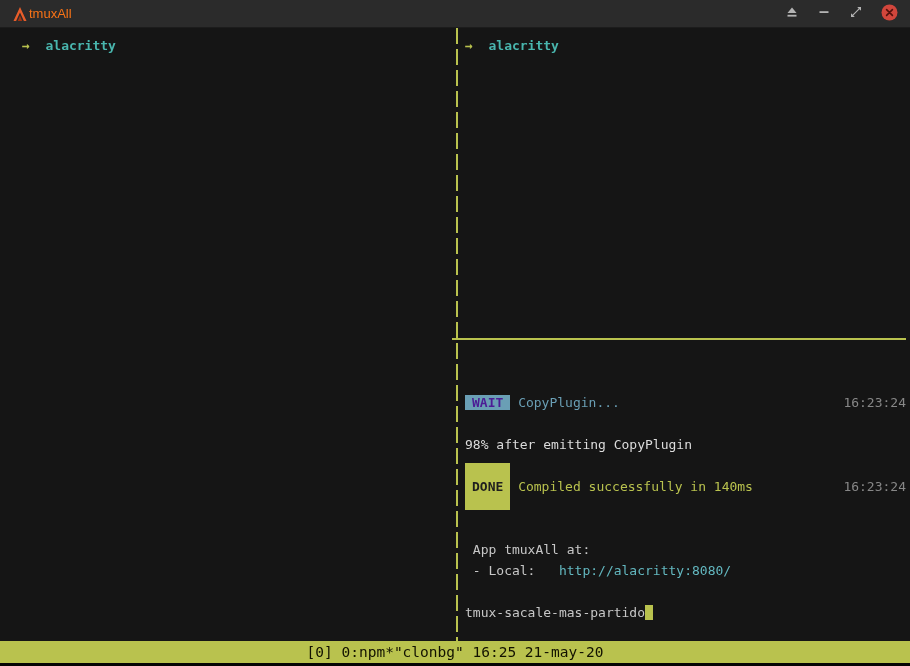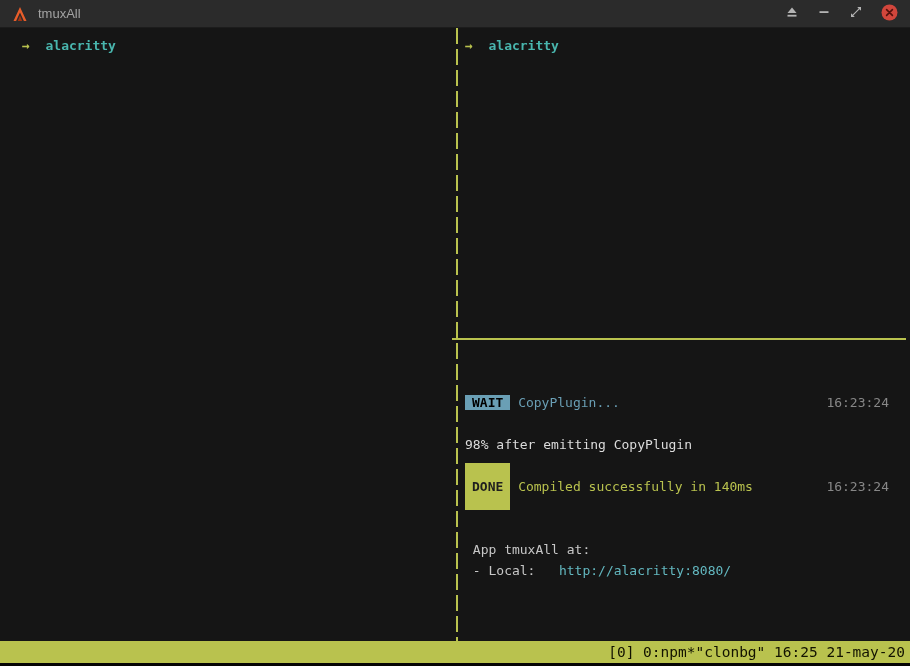--- a/index.html
+++ b/index.html
@@ -9,57 +9,57 @@
   }
   *{box-sizing:border-box;margin:0;padding:0}
   body{width:910px;height:666px;overflow:hidden;background:#000;
        font-family:"DejaVu Sans Mono",monospace}
   .window{width:910px;height:666px;display:flex;flex-direction:column;background:#000}
 
   
   .titlebar{height:28px;flex:0 0 28px;background:var(--titlebar-bg);
     border-bottom:1px solid #1c1c1c;display:flex;align-items:center;padding:0 12px}
   .app-icon{width:16px;height:16px;display:flex}
-  .title{color:#a3a3a3;font:13px "Liberation Sans",sans-serif;margin-left:10px}
+  .title{color:#f97316;font:13px "Liberation Sans",sans-serif;margin-left:1px}
   .controls{margin-left:auto;display:flex;align-items:center;gap:18px}
   .wbtn{background:none;border:0;padding:0;display:flex;align-items:center;cursor:pointer}
 
   
   .terminal{height:613px;flex:0 0 613px;background:var(--terminal-bg);display:flex;overflow:hidden}
   .pane{font-size:13px;line-height:21px;color:var(--fg)}
   .pane-left{width:452px;flex:0 0 452px;padding:7px 0 0 22px}
   .vdivider{width:9px;flex:0 0 9px;display:flex;justify-content:center}
   .vdivider::before{content:"";width:2px;
     background:repeating-linear-gradient(to bottom,var(--accent) 0 16px,transparent 16px 21px)}
   .right-col{flex:1;display:flex;flex-direction:column;min-width:0}
   .pane-rt{height:301px;flex:0 0 301px;padding:7px 0 0 4px}
   .hdivider{height:21px;flex:0 0 21px;position:relative}
   .hdivider::before{content:"";position:absolute;left:-9px;right:4px;top:9px;height:2px;background:var(--accent)}
   .pane-rb{flex:1;padding-left:4px;overflow:hidden}
 
   .tline{display:flex;min-height:21px;white-space:pre}
   .tleft{white-space:pre}
-  .tright{margin-left:auto;white-space:pre;padding-right:21px}
+  .tright{margin-left:auto;white-space:pre;padding-right:4px}
 
   .s-accent{color:var(--accent);font-weight:bold}
   .s-tealb{color:var(--teal);font-weight:bold}
-  .s-badge-blue{background:var(--blue);color:#000000;padding:0 7px;font-weight:bold}
+  .s-badge-blue{background:var(--blue);color:#4c1d95;padding:0 7px;font-weight:bold}
   .s-blue{color:var(--blue)}
   .s-time{color:var(--gray)}
   .s-boldw{color:#dcdcdc;font-weight:normal}
   .s-badge-green{background:var(--accent);color:#1f1f1f;padding:16px 7px;font-weight:bold}
   .s-green{color:var(--accent)}
   .s-fg{color:var(--fg)}
   .s-cyan{color:var(--cyan)}
   .s-cyanb{color:var(--cyan);font-weight:normal}
   .s-cursor{background:var(--accent);color:#151515}
 
   
   .statusbar{height:22px;flex:0 0 22px;background:var(--accent);color:#121200;
-    display:flex;align-items:center;justify-content:flex-end;padding:0 5px;
+    display:flex;align-items:center;justify-content:center;padding:0 16px;
     font-size:14.5px;white-space:pre;overflow:hidden}
   .bottomstrip{height:3px;flex:0 0 3px;background:#050505}
 </style>
 </head>
 <body>
 
 <div class="window">
 
   <div class="titlebar">
     <span class="app-icon">
@@ -119,20 +119,21 @@
           <div class="tline"><span class="tleft"><span class="s-badge-blue">WAIT</span><span> </span><span class="s-blue">CopyPlugin...</span></span><span class="tright"><span class="s-time">16:23:24</span></span></div>
           <div class="tline"><span class="tleft"></span></div>
           <div class="tline"><span class="tleft"><span class="s-boldw">98% after emitting CopyPlugin</span></span></div>
           <div class="tline"><span class="tleft"></span></div>
           <div class="tline"><span class="tleft"><span class="s-badge-green">DONE</span><span> </span><span class="s-green">Compiled successfully in 140ms</span></span><span class="tright"><span class="s-time">16:23:24</span></span></div>
           <div class="tline"><span class="tleft"></span></div>
           <div class="tline"><span class="tleft"></span></div>
           <div class="tline"><span class="tleft"><span class="s-fg"> App tmuxAll at:</span></span></div>
           <div class="tline"><span class="tleft"><span class="s-fg"> - Local:   </span><span class="s-cyan">http://alacritty:</span><span class="s-cyanb">8080</span><span class="s-cyan">/</span></span></div>
           <div class="tline"><span class="tleft"></span></div>
+          <div class="tline"><span class="tleft"><span class="s-fg">tmux-sacale-mas-partido</span><span class="s-cursor"> </span></span></div>
         </div>
     </div>
   </div>
 
   <div class="statusbar">
     <span class="st-left">[0] 0:npm*</span>
     <span class="st-right">"clonbg" 16:25 21-may-20</span>
   </div>
 
   <div class="bottomstrip"></div>

